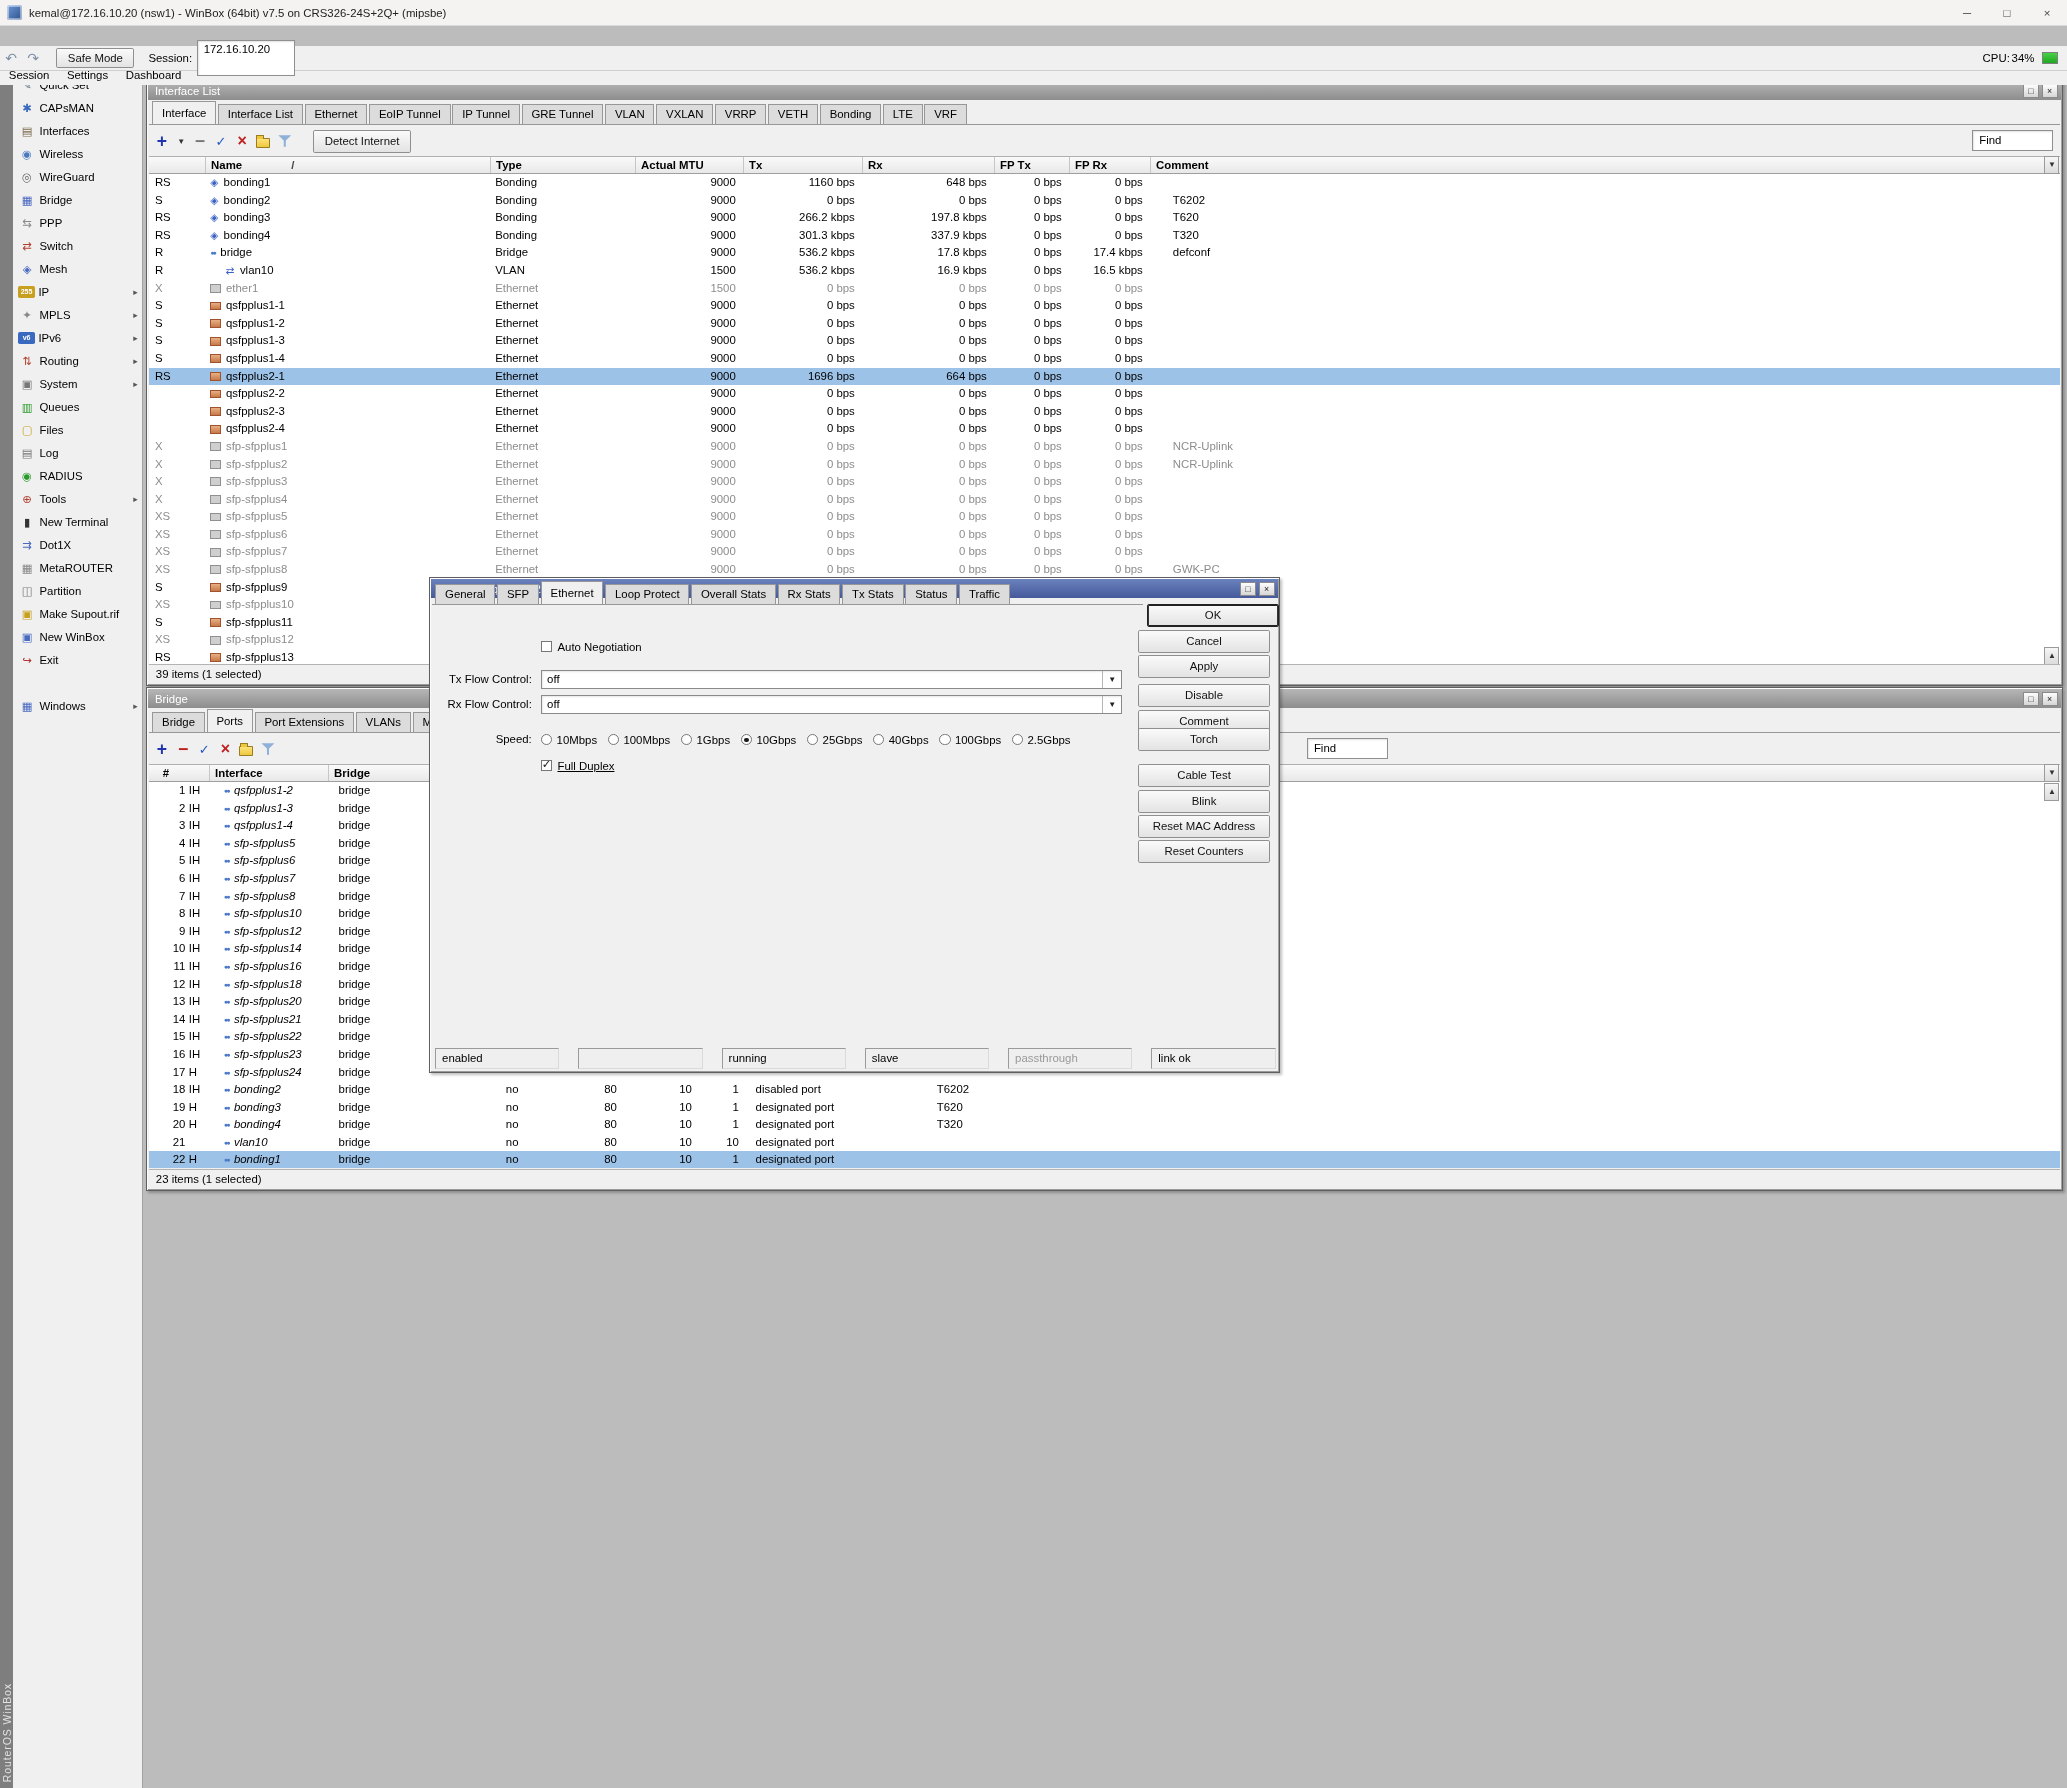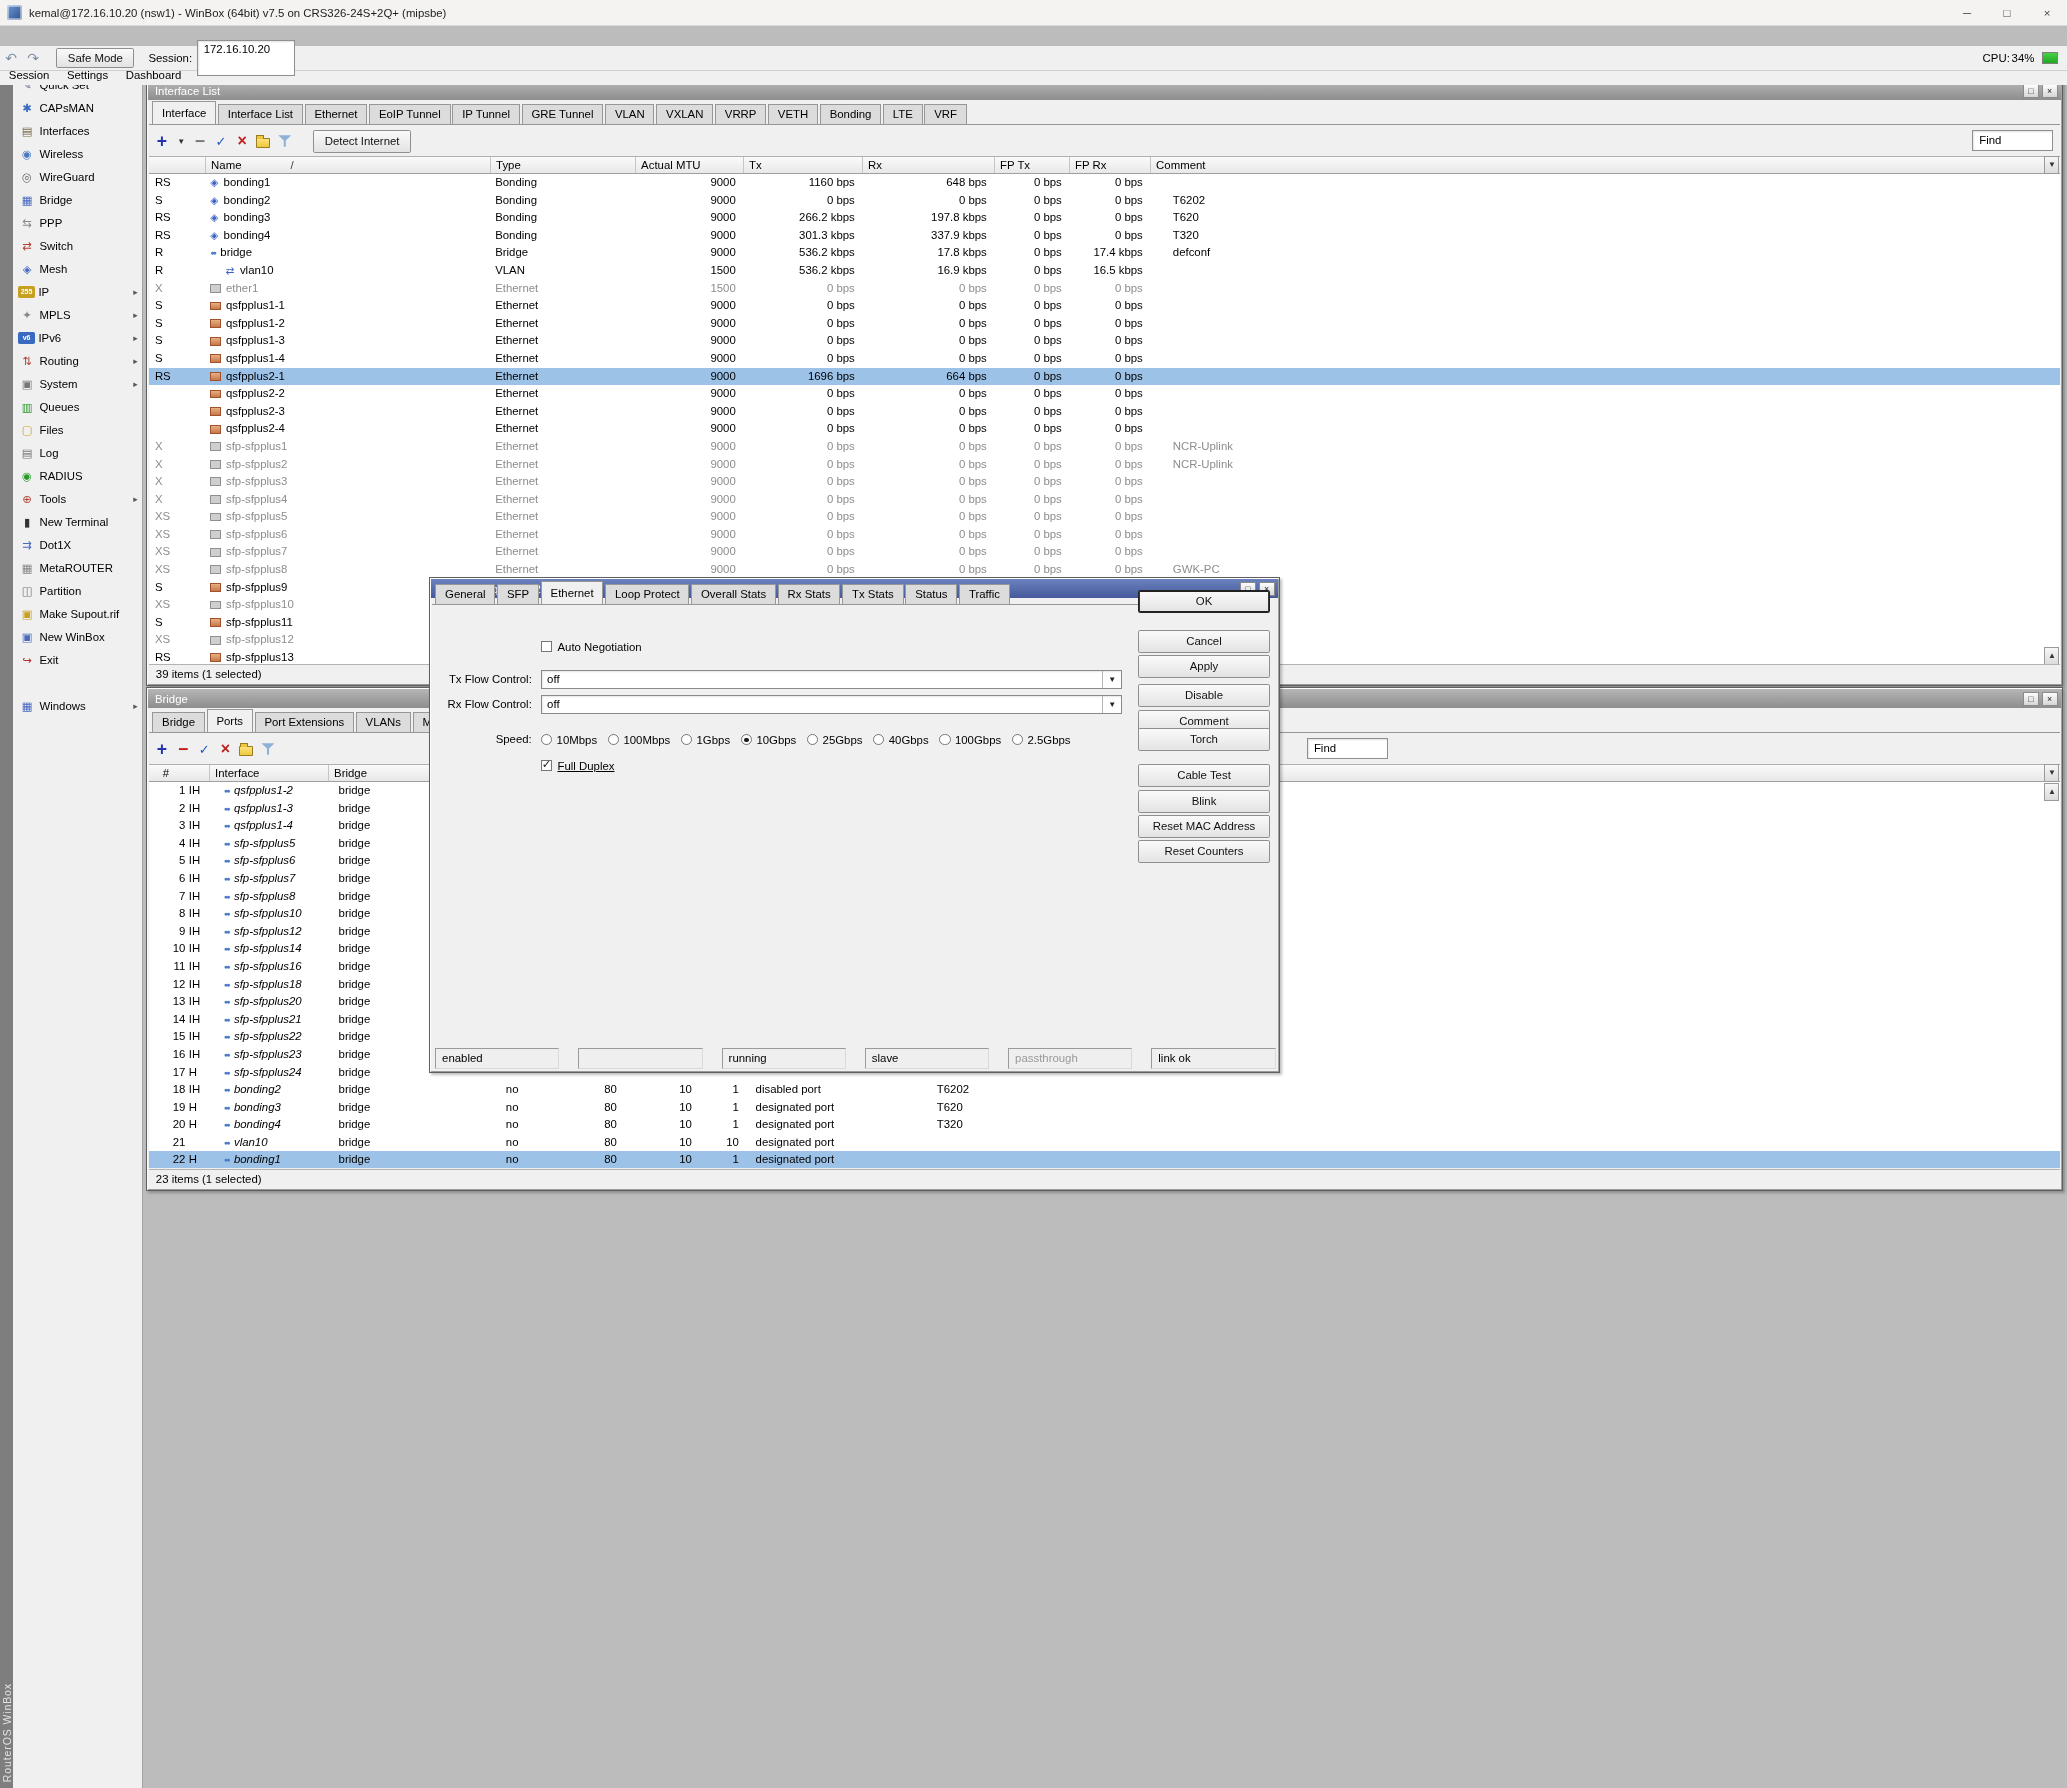--- a/index.html
+++ b/index.html
@@ -78,21 +78,21 @@
   .push-btn { height:23px; padding:0 10.5px; margin-left:14px; }
   .find { position:absolute; width:81px; height:21px; line-height:19.3px; padding-left:6.1px; }
   .statusbar { position:absolute; left:1.8px; right:1.8px; bottom:1.8px; height:19.3px; background:#f0f0f0;
                border-top:0.9px solid #b3b3b3; line-height:18.4px; padding-left:7px; }
   .mini-btn { position:absolute; width:15px; height:17.6px; background:linear-gradient(#f6f6f6,#dcdcdc);
               border:0.9px solid #9a9a9a; font-size:8px; text-align:center; line-height:16px; color:#333; }
 
   
   .thead { position:absolute; left:1.8px; right:1.8px; height:17.6px; display:flex;
            background:linear-gradient(#fafafa,#e8e8e8); border-top:0.9px solid #b0b0b0; border-bottom:0.9px solid #9f9f9f; }
-  .th { line-height:16.7px; padding-left:5.3px; border-right:0.9px solid #c6c6c6; white-space:nowrap; overflow:hidden; }
+  .th { line-height:16.7px; padding-left:5.3px; border-right:0.9px solid #c6c6c6; white-space:nowrap; overflow:hidden;font-weight:bold; }
   .th.flex { flex:1; border-right:none; }
   .sort { margin-left:49px; color:#444; }
   .tbody { position:absolute; left:1.8px; right:1.8px; background:#fff; overflow:hidden; }
   .tr { display:flex; height:17.6px; line-height:17.6px; white-space:nowrap; }
   .tr.sel { background:#9dc2e7; }
   .tr.dis { color:#8d8d8d; }
   .td { overflow:hidden; flex:none; }
   .num { text-align:right; padding-right:8px; }
   
   .c-flag { width:57px; padding-left:6.1px; }
@@ -1205,21 +1205,21 @@
         </label>
       </div>
 
     <div class="checkrow" style="left:109px; top:133px;text-decoration:underline;">
       <span class="cbox on" id="cb-duplex"></span>
       <span>Full Duplex</span>
     </div>
   </div>
 
   <div id="dlg-btns">
-      <button class="btn dbtn focus" style="top: 12px;">OK</button>
+      <button class="btn dbtn focus" style="top: 26px; margin-left: 9px;">OK</button>
       <button class="btn dbtn" style="top: 52px;">Cancel</button>
       <button class="btn dbtn" style="top: 77px;">Apply</button>
       <button class="btn dbtn" style="top: 106px;">Disable</button>
       <button class="btn dbtn" style="top: 132px;">Comment</button>
       <button class="btn dbtn" style="top: 150px;">Torch</button>
       <button class="btn dbtn" style="top: 186px;">Cable Test</button>
       <button class="btn dbtn" style="top: 212px;">Blink</button>
       <button class="btn dbtn" style="top: 237px;">Reset MAC Address</button>
       <button class="btn dbtn" style="top: 262px;">Reset Counters</button>
     </div>

